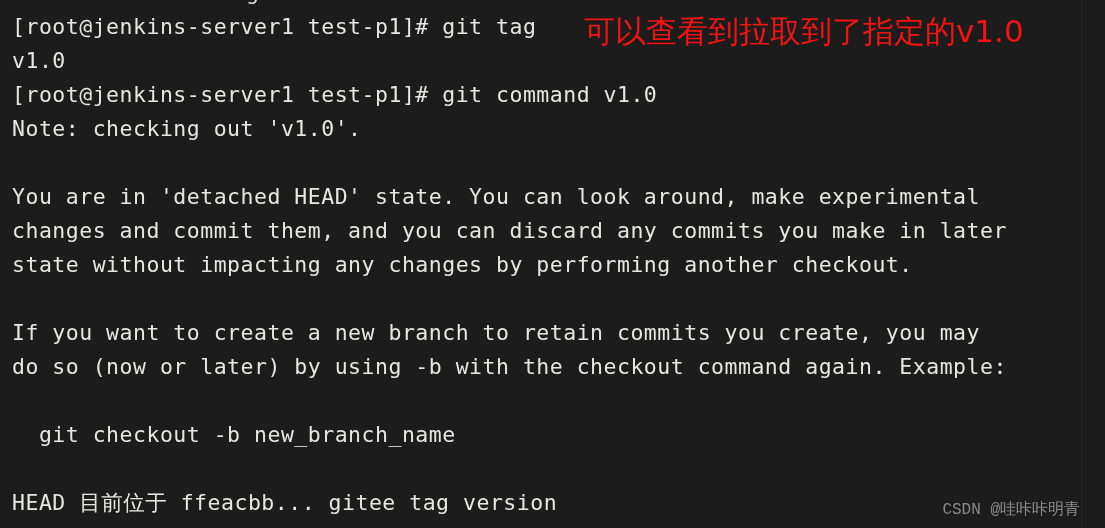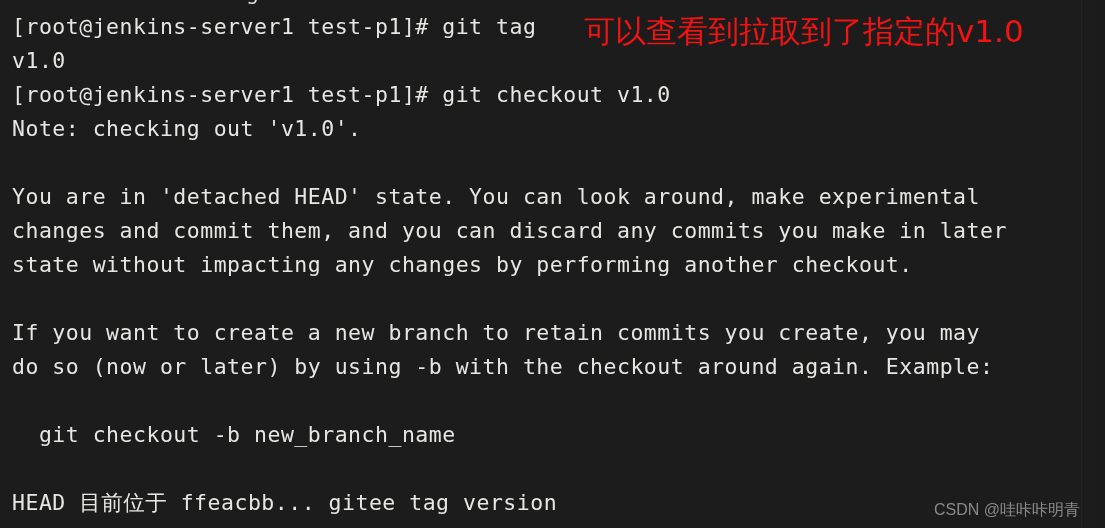--- a/index.html
+++ b/index.html
@@ -90,21 +90,21 @@
     top: 98px;
     font-size: 30px;
   }
 
   
   .watermark {
     position: absolute;
     right: 16px;
     bottom: 8px;
     color: #9d9d9d;
-    font-family: Liberation Sans, sans-serif;
+    font-family: Liberation Mono, monospace;
     font-size: 16px;
     line-height: 20px;
     white-space: pre;
     opacity: 0.85;
   }
 </style>
 </head>
 <body>
 
 <div id="screenshot">
@@ -112,37 +112,37 @@
   <div class="edge-seam"></div>
 
   <div class="clipped-top">g</div>
 
   <div class="terminal-body">
 
     <div class="line" style="top:10px">[root@jenkins-server1 test-p1]# git tag</div>
 
     <div class="line" style="top:44px">v1.0</div>
 
-    <div class="line" style="top:78px">[root@jenkins-server1 test-p1]# git checkout v1.0</div>
+    <div class="line" style="top:78px">[root@jenkins-server1 test-p1]# git command v1.0</div>
 
     <div class="line" style="top:112px">Note: checking out 'v1.0'.</div>
 
     <div class="line blank" style="top:146px"></div>
 
     <div class="line" style="top:180px">You are in 'detached HEAD' state. You can look around, make experimental</div>
 
     <div class="line" style="top:214px">changes and commit them, and you can discard any commits you make in later</div>
 
     <div class="line" style="top:248px">state without impacting any changes by performing another checkout.</div>
 
     <div class="line blank" style="top:282px"></div>
 
     <div class="line" style="top:316px">If you want to create a new branch to retain commits you create, you may</div>
 
-    <div class="line" style="top:350px">do so (now or later) by using -b with the checkout around again. Example:</div>
+    <div class="line" style="top:350px">do so (now or later) by using -b with the checkout command again. Example:</div>
 
     <div class="line blank" style="top:384px"></div>
 
     <div class="line" style="top:418px">  git checkout -b new_branch_name</div>
 
     <div class="line blank" style="top:452px"></div>
 
     <div class="line" style="top:486px">HEAD 目前位于 ffeacbb... gitee tag version</div>
 
   </div>

